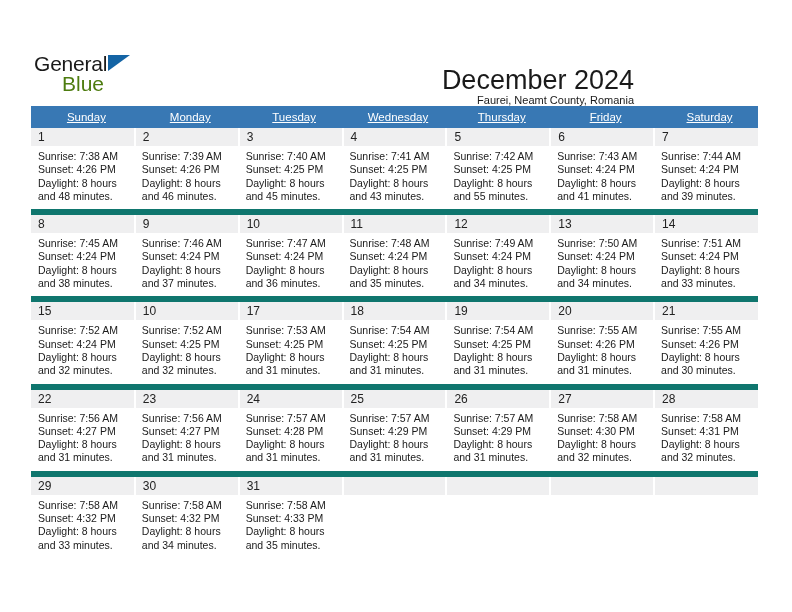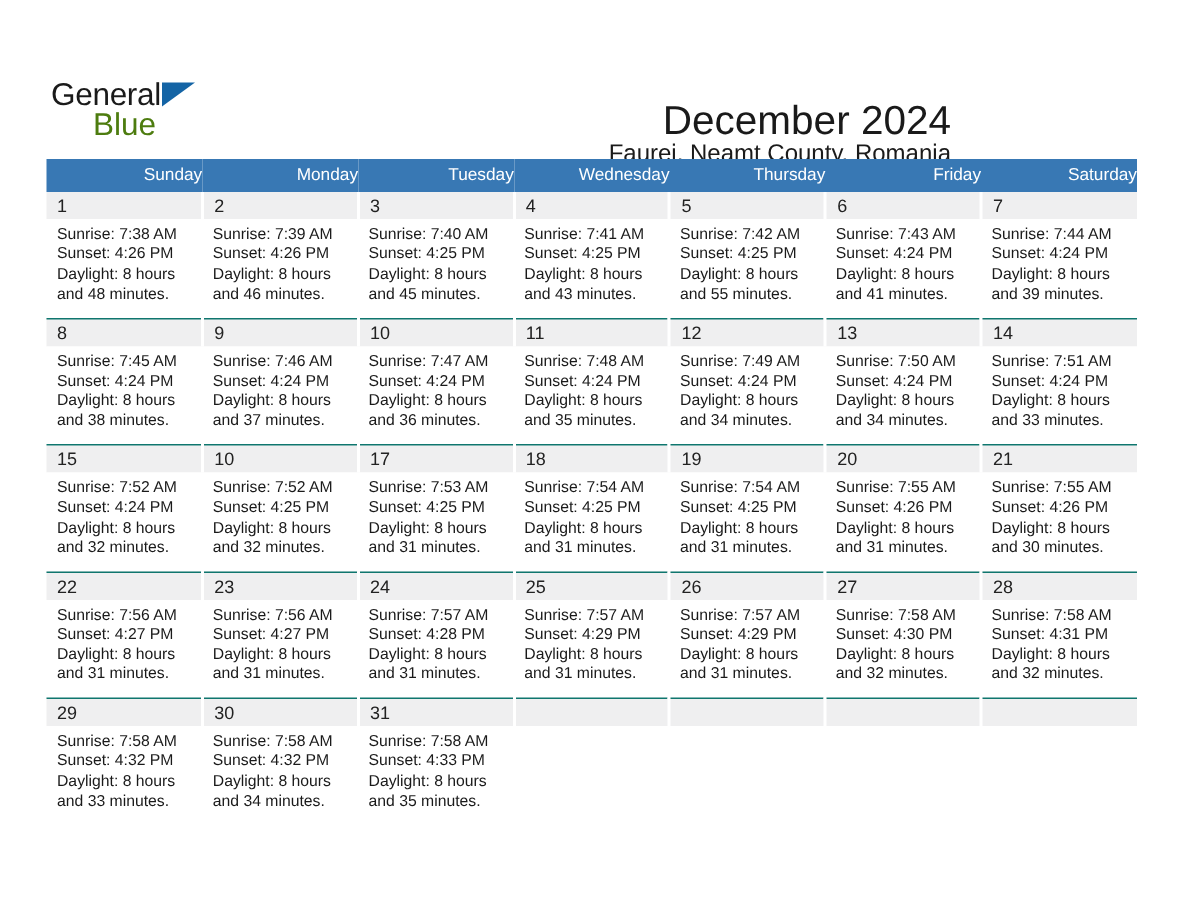--- a/index.html
+++ b/index.html
@@ -35,41 +35,42 @@
     font-size: 21px; color: #4d7c0f; line-height: 24px;
   }
   .title {
     position: absolute; right: 34px; top: 32px;
     font-size: 27px; color: #1a1a1a; text-align: right;
     letter-spacing: 0px;
     margin-top: 17px;
   }
   .subtitle {
     position: absolute; right: 34px; top: 78px;
-    font-size: 16px; color: #1a1a1a; text-align: right;
+    font-size: 11px; color: #1a1a1a; text-align: right;
   }
 
   
   .cal {
     position: absolute; left: 31px; top: 106px;
     width: 727px;
     border-collapse: collapse;
     table-layout: fixed;
   }
   .cal col { width: 103.857px; }
 
   .cal thead th {
     background: #3878b4;
     color: #ffffff;
     font-size: 11.5px;
     font-weight: normal;
-    text-align: right;
+    text-align: center;
     padding: 5px 0 5px 7px;
     height: 20px;
     border: none;
+    text-decoration: underline;
   }
 
   .daynum-row td {
     background: #efeff0;
     color: #222222;
     font-size: 12px;
     padding: 2px 0 2px 7px;
     height: 17px;
     border-right: 2px solid #ffffff;
     vertical-align: top;
@@ -81,21 +82,21 @@
     background: #ffffff;
     color: #1a1a1a;
     font-size: 10.5px;
     line-height: 13.3px;
     padding: 4px 6px 6px 7px;
     vertical-align: top;
     height: 66px;
     border: none;
   }
   .info-row.sep td {
-    border-bottom: 1px solid #0f766e;
+    border-bottom: 6px solid #0f766e;
   }
   .info-row td .ln { display: block; white-space: nowrap; }
 </style>
 </head>
 <body>
 
 <div class="page">
 
   <div class="hdr">
 

